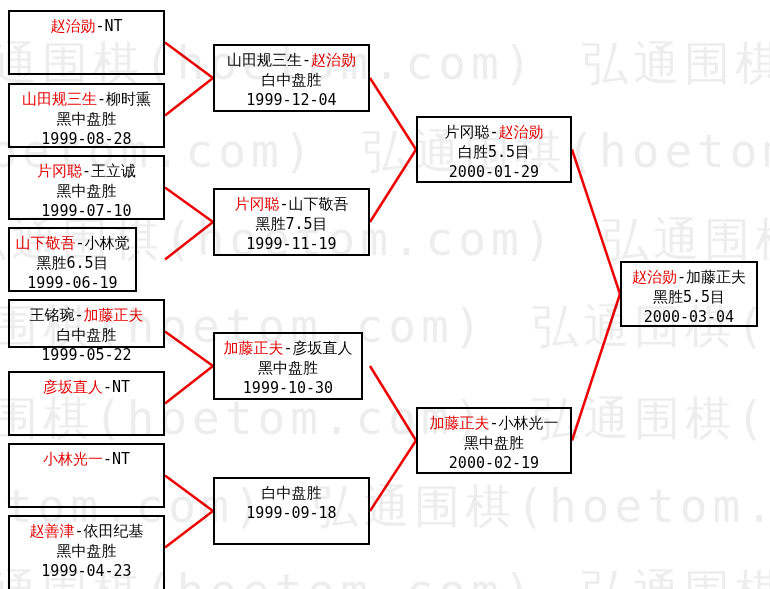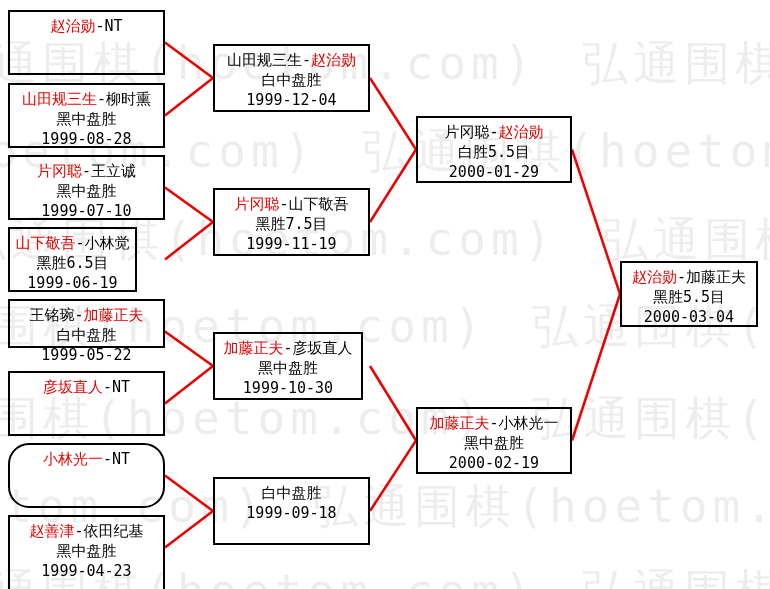--- a/index.html
+++ b/index.html
@@ -73,21 +73,21 @@
     <div class="ln">白中盘胜</div>
     <div class="ln">1999-05-22</div>
   </div>
 
   <div class="box" style="left:8px;top:371px;width:157px;height:65px;">
     <div class="ln"><span class="nm win">彦坂直人</span><span class="sep">-</span><span class="nm">NT</span></div>
     <div class="ln"></div>
     <div class="ln"></div>
   </div>
 
-  <div class="box" style="left:8px;top:443px;width:157px;height:65px;border-radius:21px;">
+  <div class="box" style="left:8px;top:443px;width:157px;height:65px;">
     <div class="ln"><span class="nm win">小林光一</span><span class="sep">-</span><span class="nm">NT</span></div>
     <div class="ln"></div>
     <div class="ln"></div>
   </div>
 
   <div class="box" style="left:8px;top:515px;width:157px;height:83px;">
     <div class="ln"><span class="nm win">赵善津</span><span class="sep">-</span><span class="nm">依田纪基</span></div>
     <div class="ln">黑中盘胜</div>
     <div class="ln">1999-04-23</div>
   </div>

